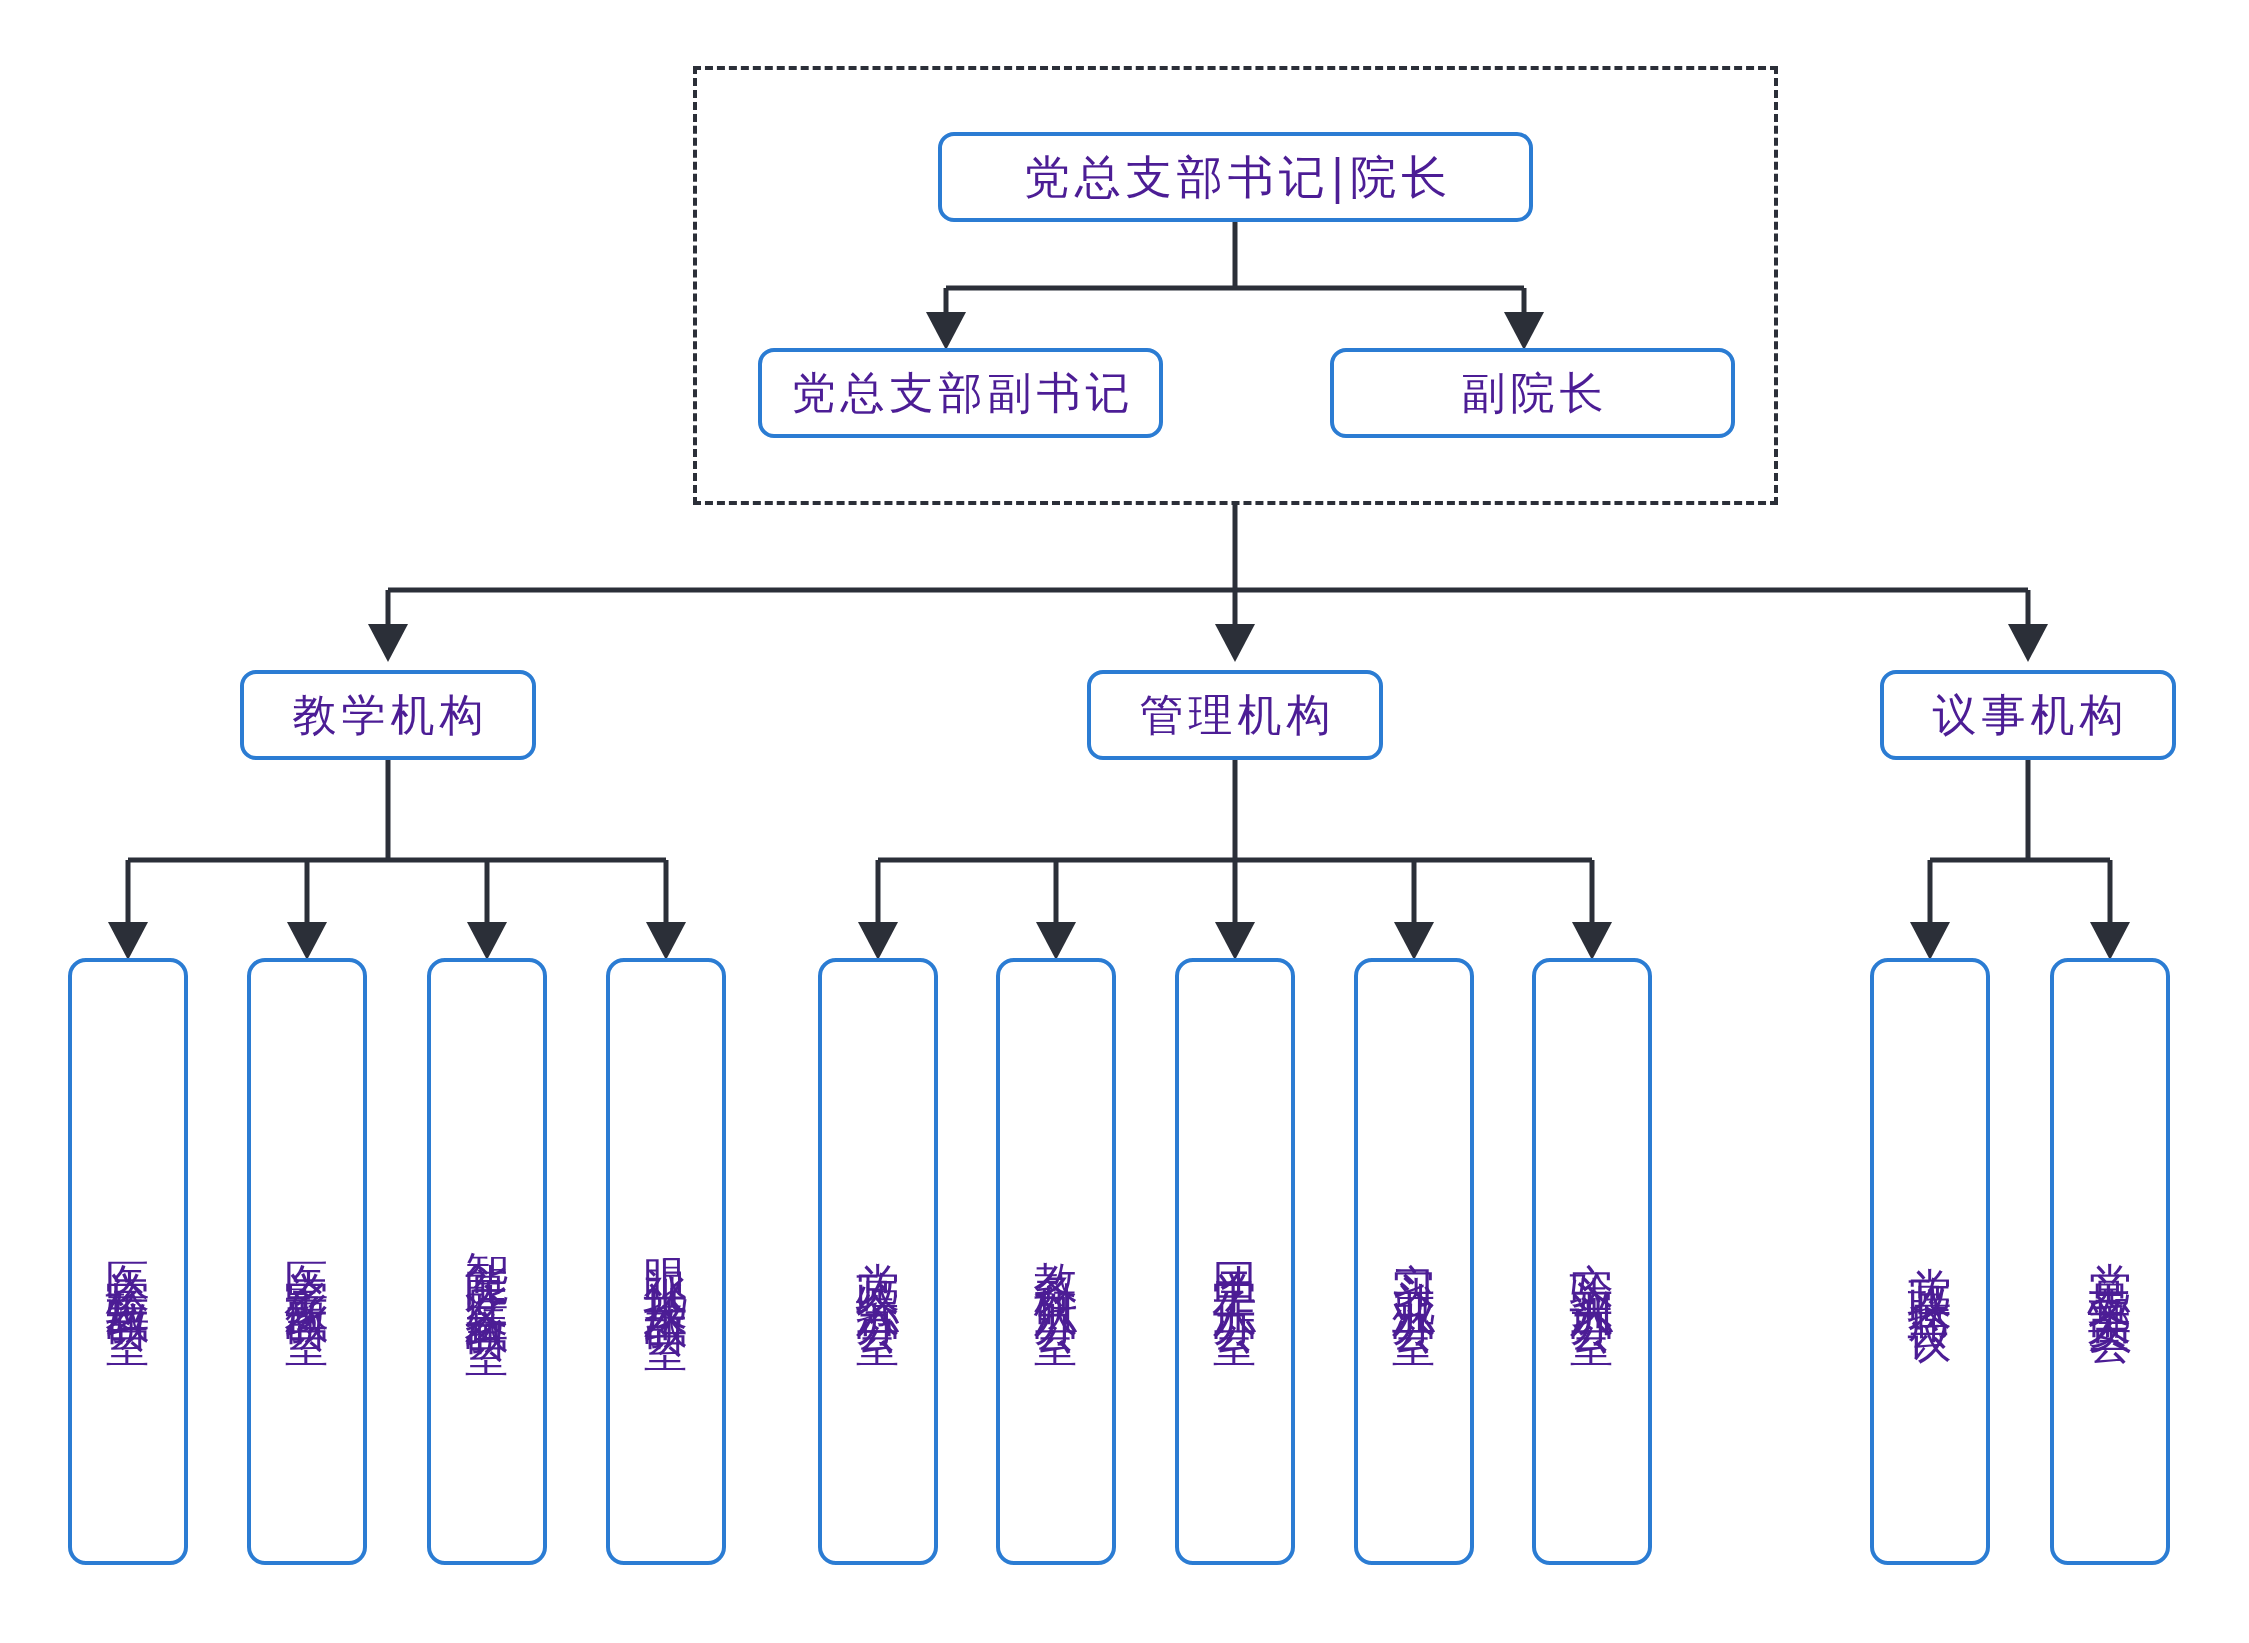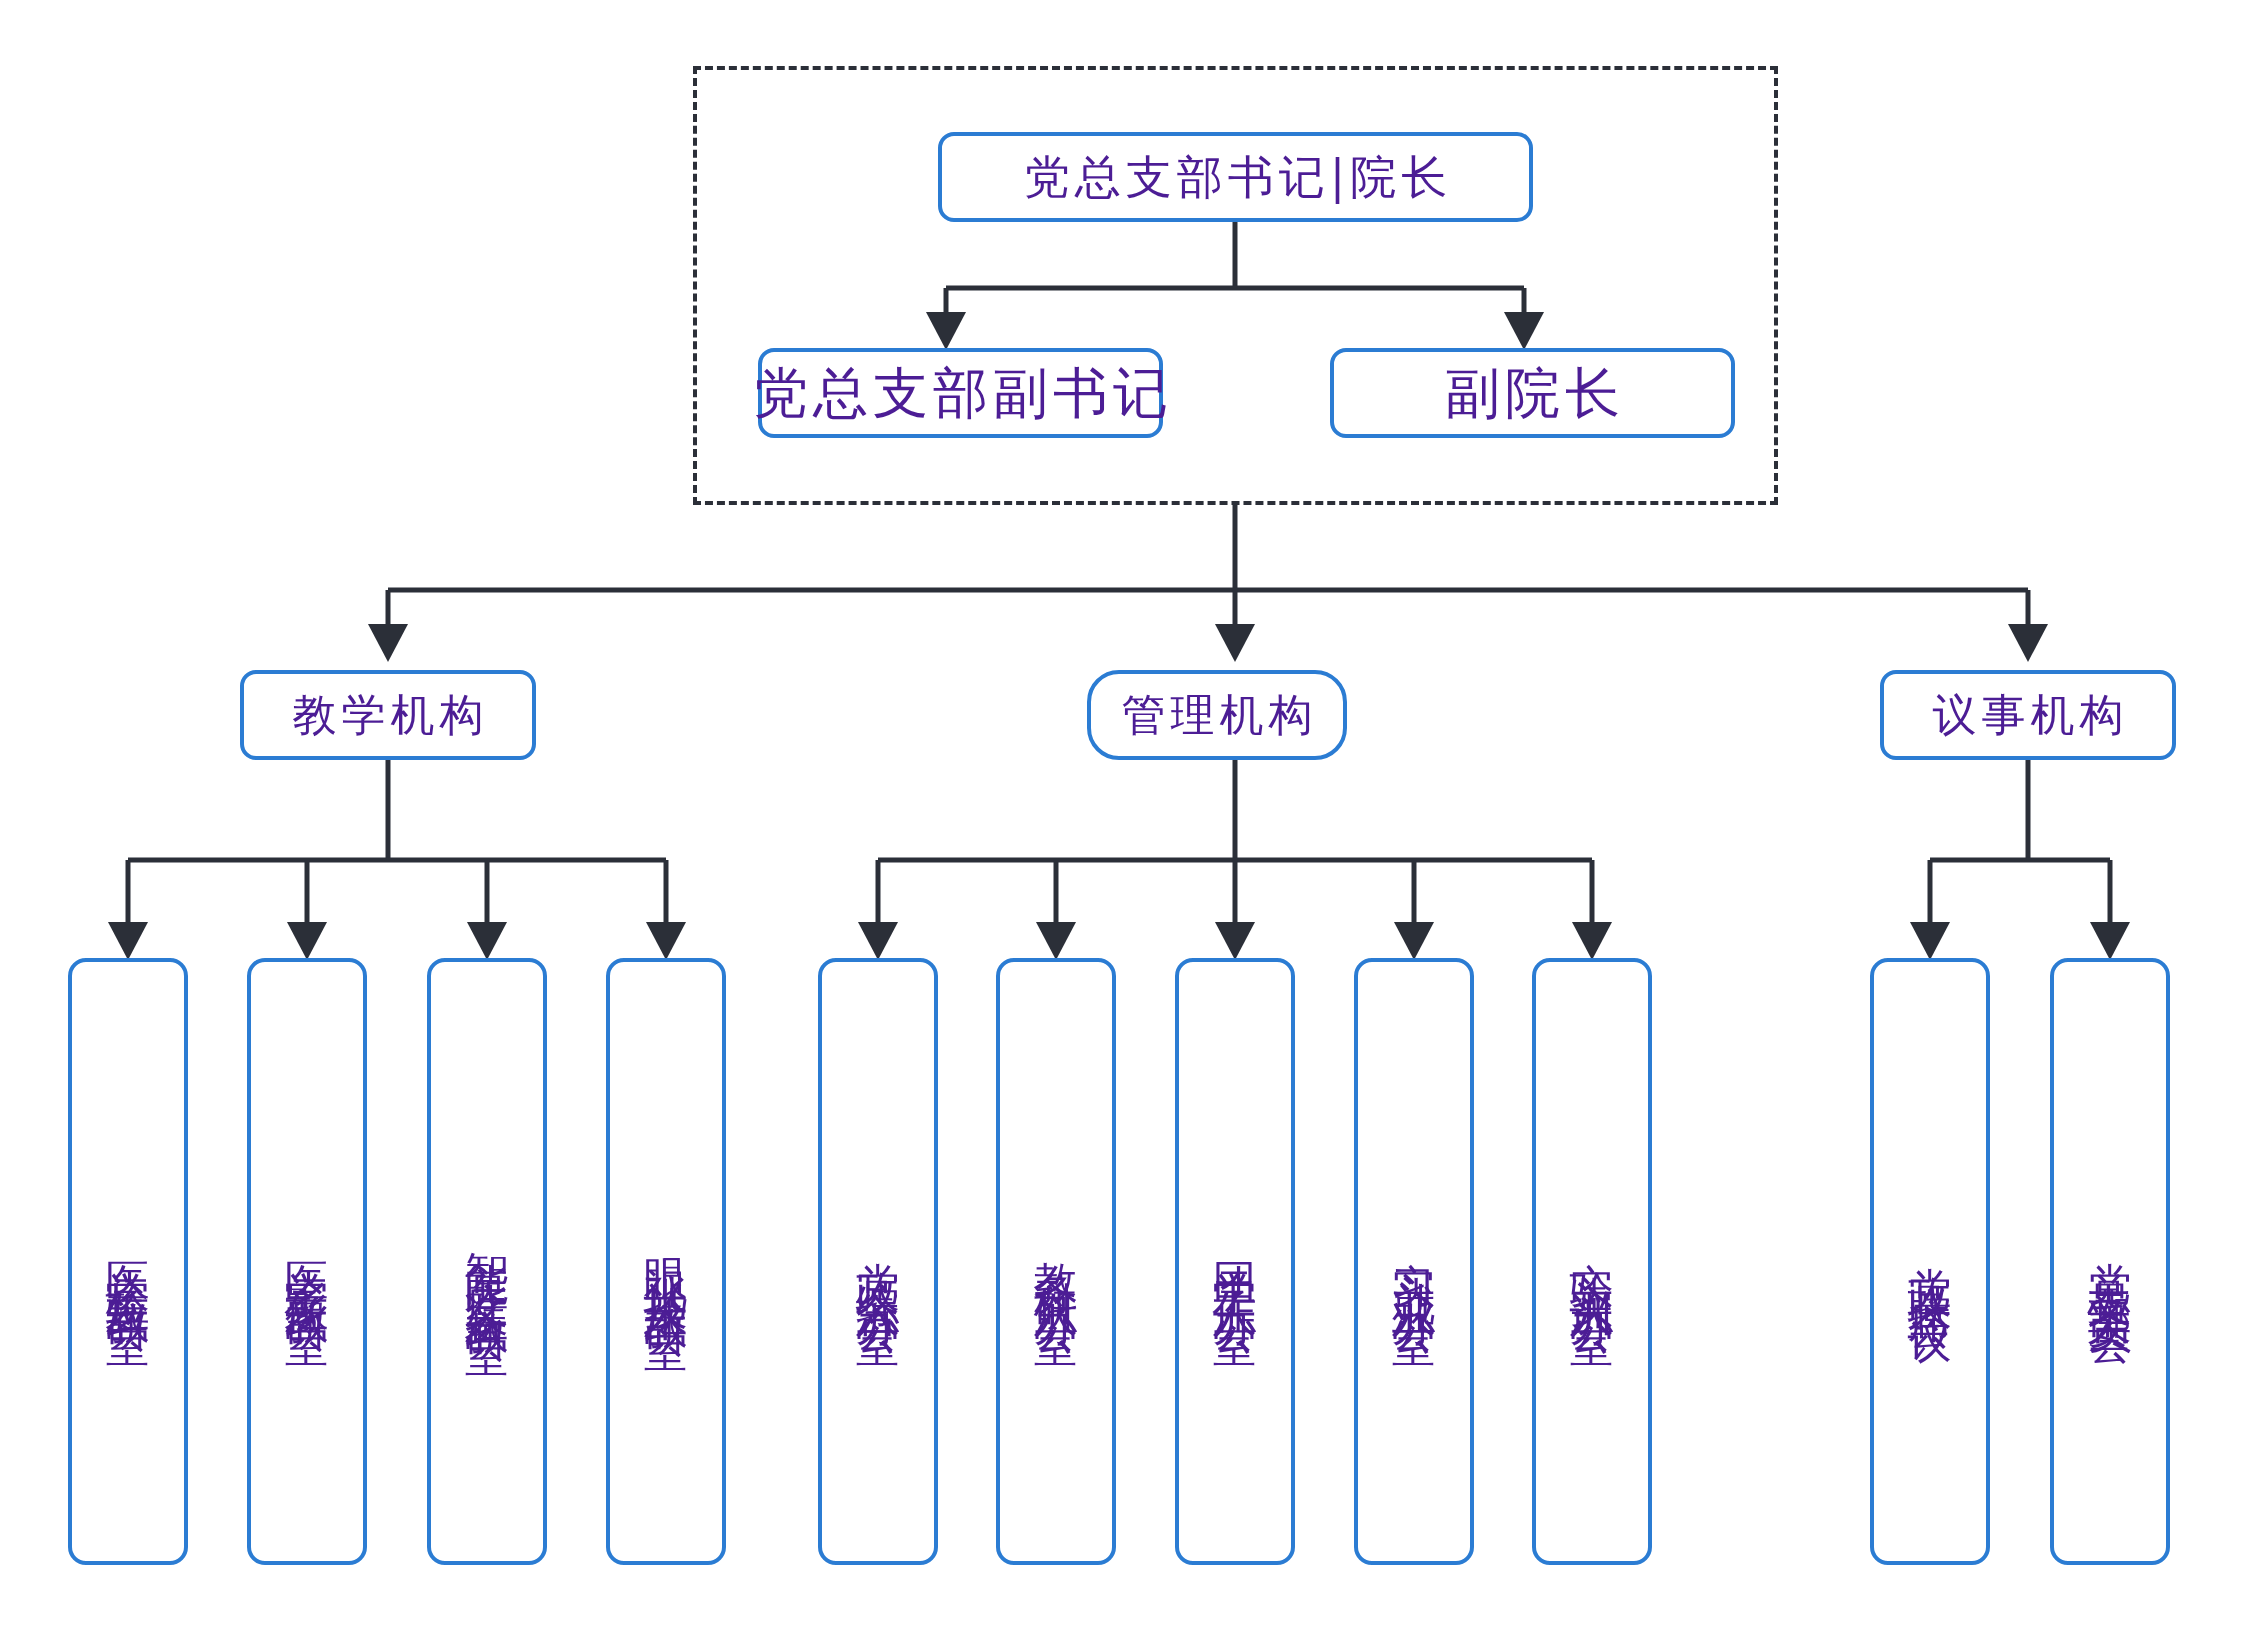--- a/index.html
+++ b/index.html
@@ -34,21 +34,21 @@
     box-sizing: border-box;
     border: 4px solid #2b7cd3;
     border-radius: 16px;
     background: #ffffff;
     display: flex;
     align-items: center;
     justify-content: center;
     color: #4c1d95;
   }
   .node .label {
-    font-size: 55px;
+    font-size: 44px;
     line-height: 1.18;
     letter-spacing: 5px;
     text-indent: 5px;
     white-space: nowrap;
   }
   .node.vertical {
     border-radius: 18px;
     align-items: center;
     justify-content: center;
   }
@@ -122,21 +122,21 @@
   </div>
 
   <div class="node" style="left:1318px; top:348px; width:405px; height:90px;margin-left:12px;">
     <span class="label">副院长</span>
   </div>
 
   <div class="node cat" style="left:240px; top:670px; width:296px; height:90px;">
     <span class="label">教学机构</span>
   </div>
 
-  <div class="node cat" style="left:1087px; top:670px; width:260px; height:90px;border-radius:32px;">
+  <div class="node cat" style="left:1087px; top:670px; width:296px; height:90px;">
     <span class="label">管理机构</span>
   </div>
 
   <div class="node cat" style="left:1880px; top:670px; width:296px; height:90px;text-align:right;">
     <span class="label">议事机构</span>
   </div>
 
   <div class="node vertical" style="left:68px; top:958px; width:120px; height:607px;">
     <span class="label">医学检验教研室</span>
   </div>

